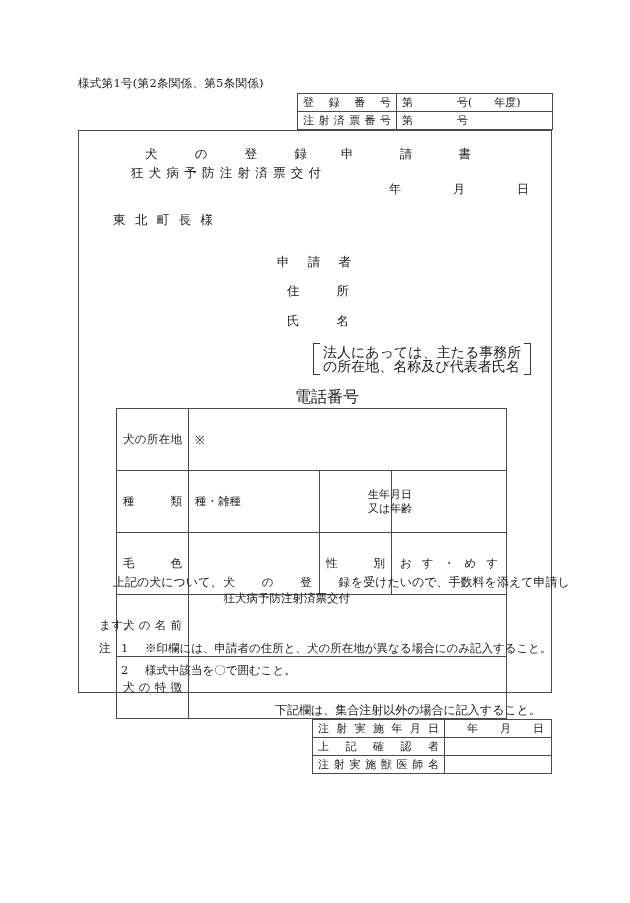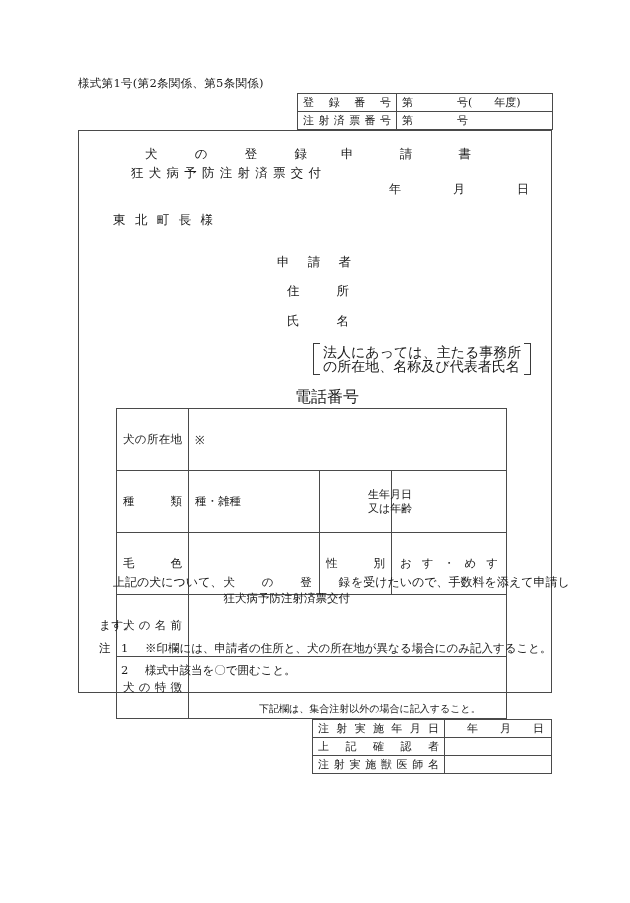--- a/index.html
+++ b/index.html
@@ -290,23 +290,23 @@
     font-size: 11.5px;
     line-height: 22px;
   }
   .note-row { display: flex; white-space: nowrap; }
   .note-head { width: 22px; flex: none; }
   .note-num { width: 24px; flex: none; }
 
   
   .bottom-note {
     position: absolute;
-    left: 259px;
+    left: 275px;
     top: 702px;
-    font-size: 10px;
+    font-size: 12px;
     white-space: nowrap;
   }
   .vet-table {
     position: absolute;
     left: 312px;
     top: 719px;
     width: 240px;
     border-collapse: collapse;
     table-layout: fixed;
   }

